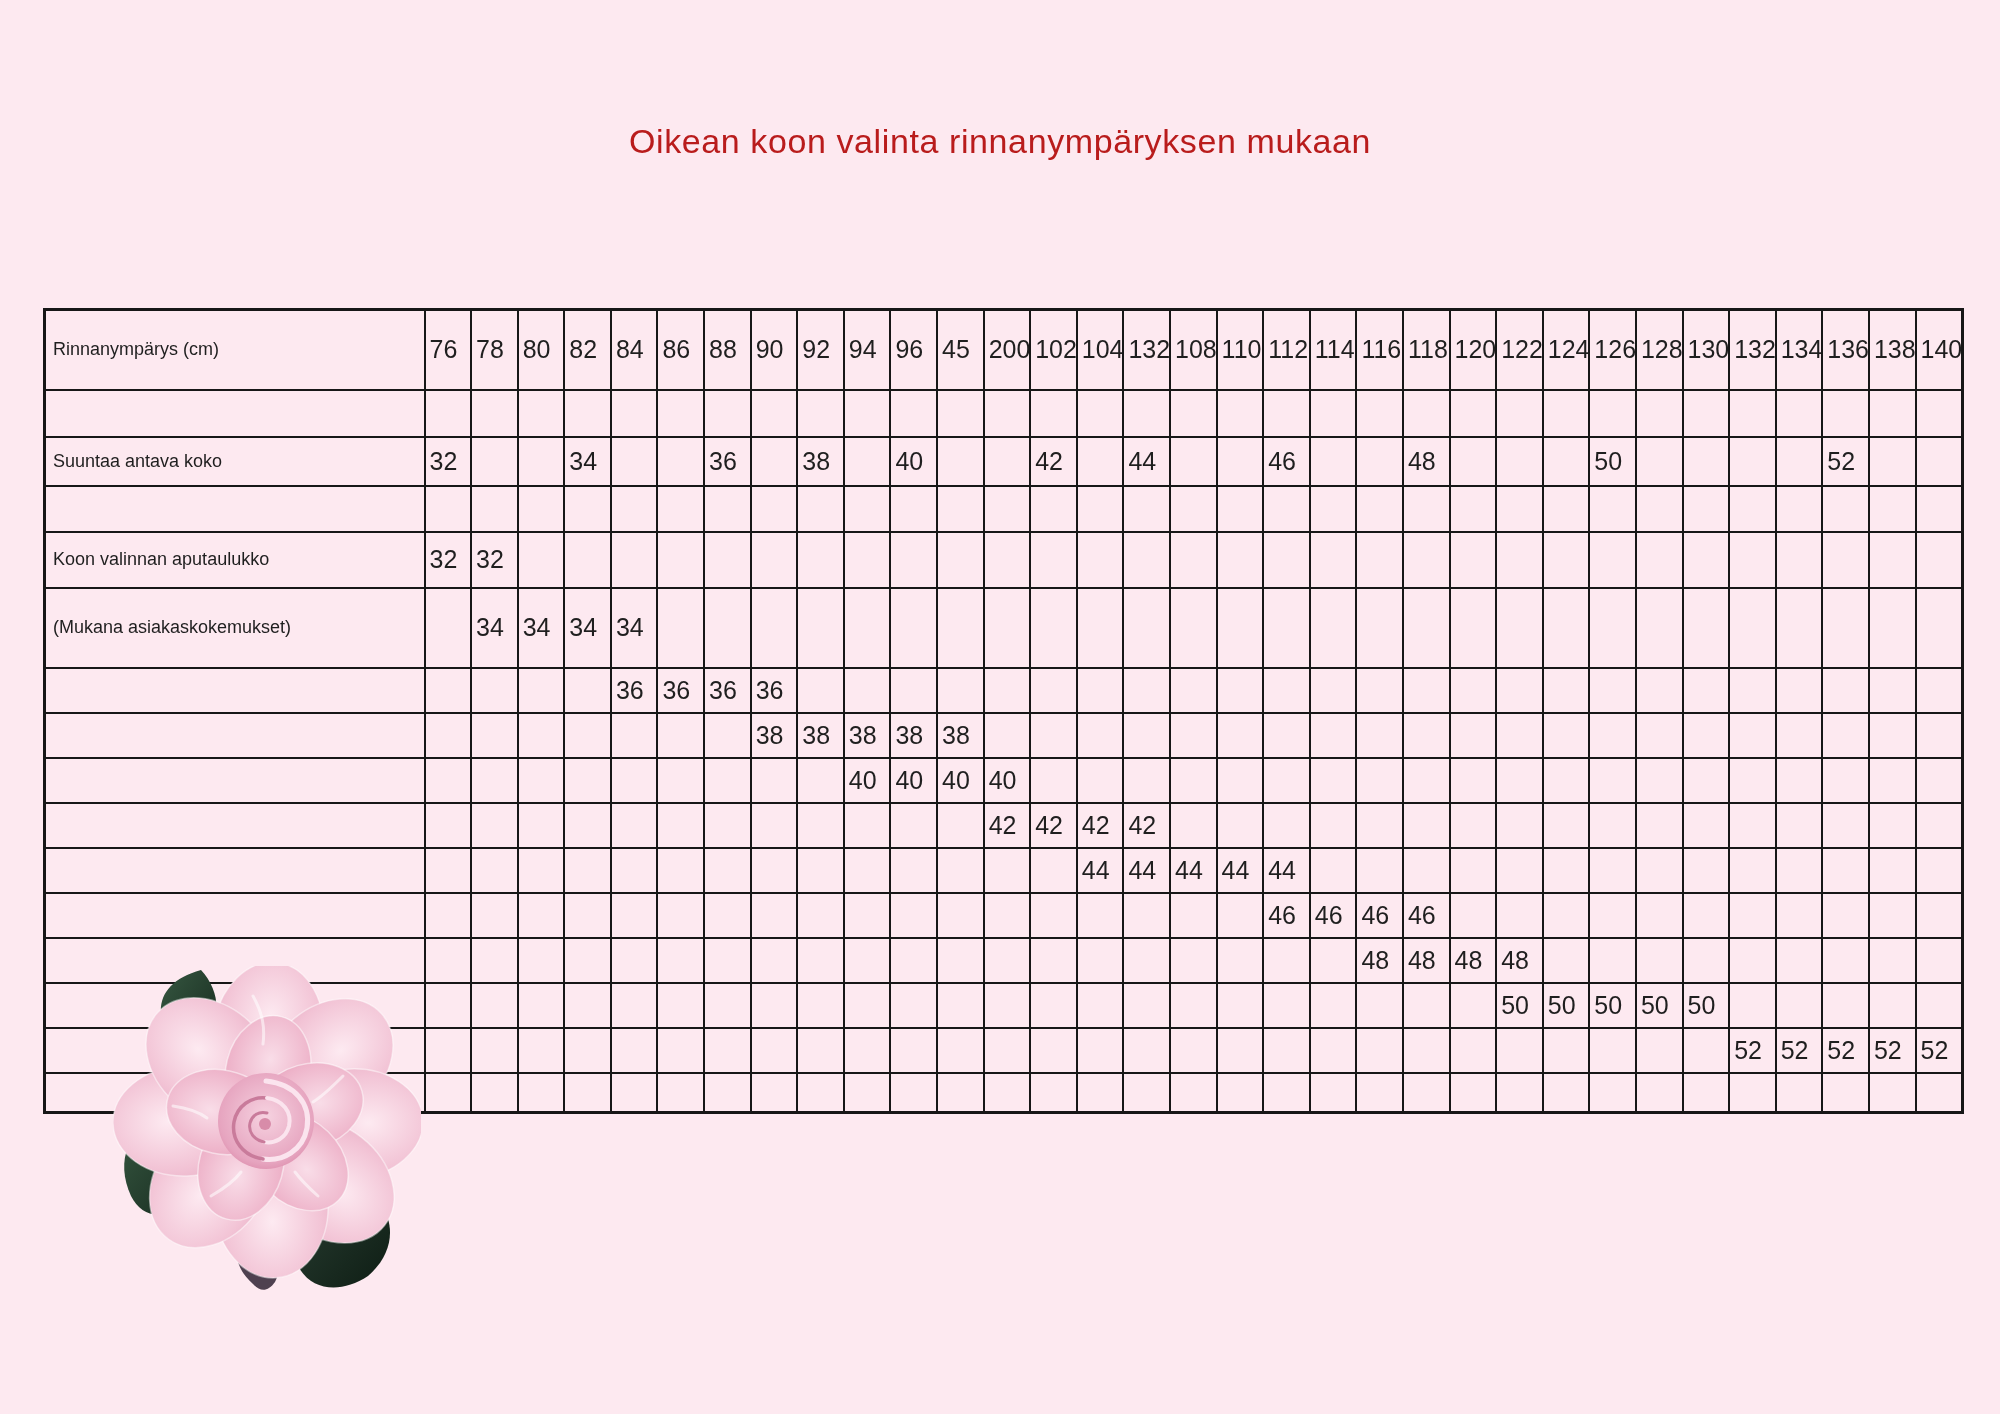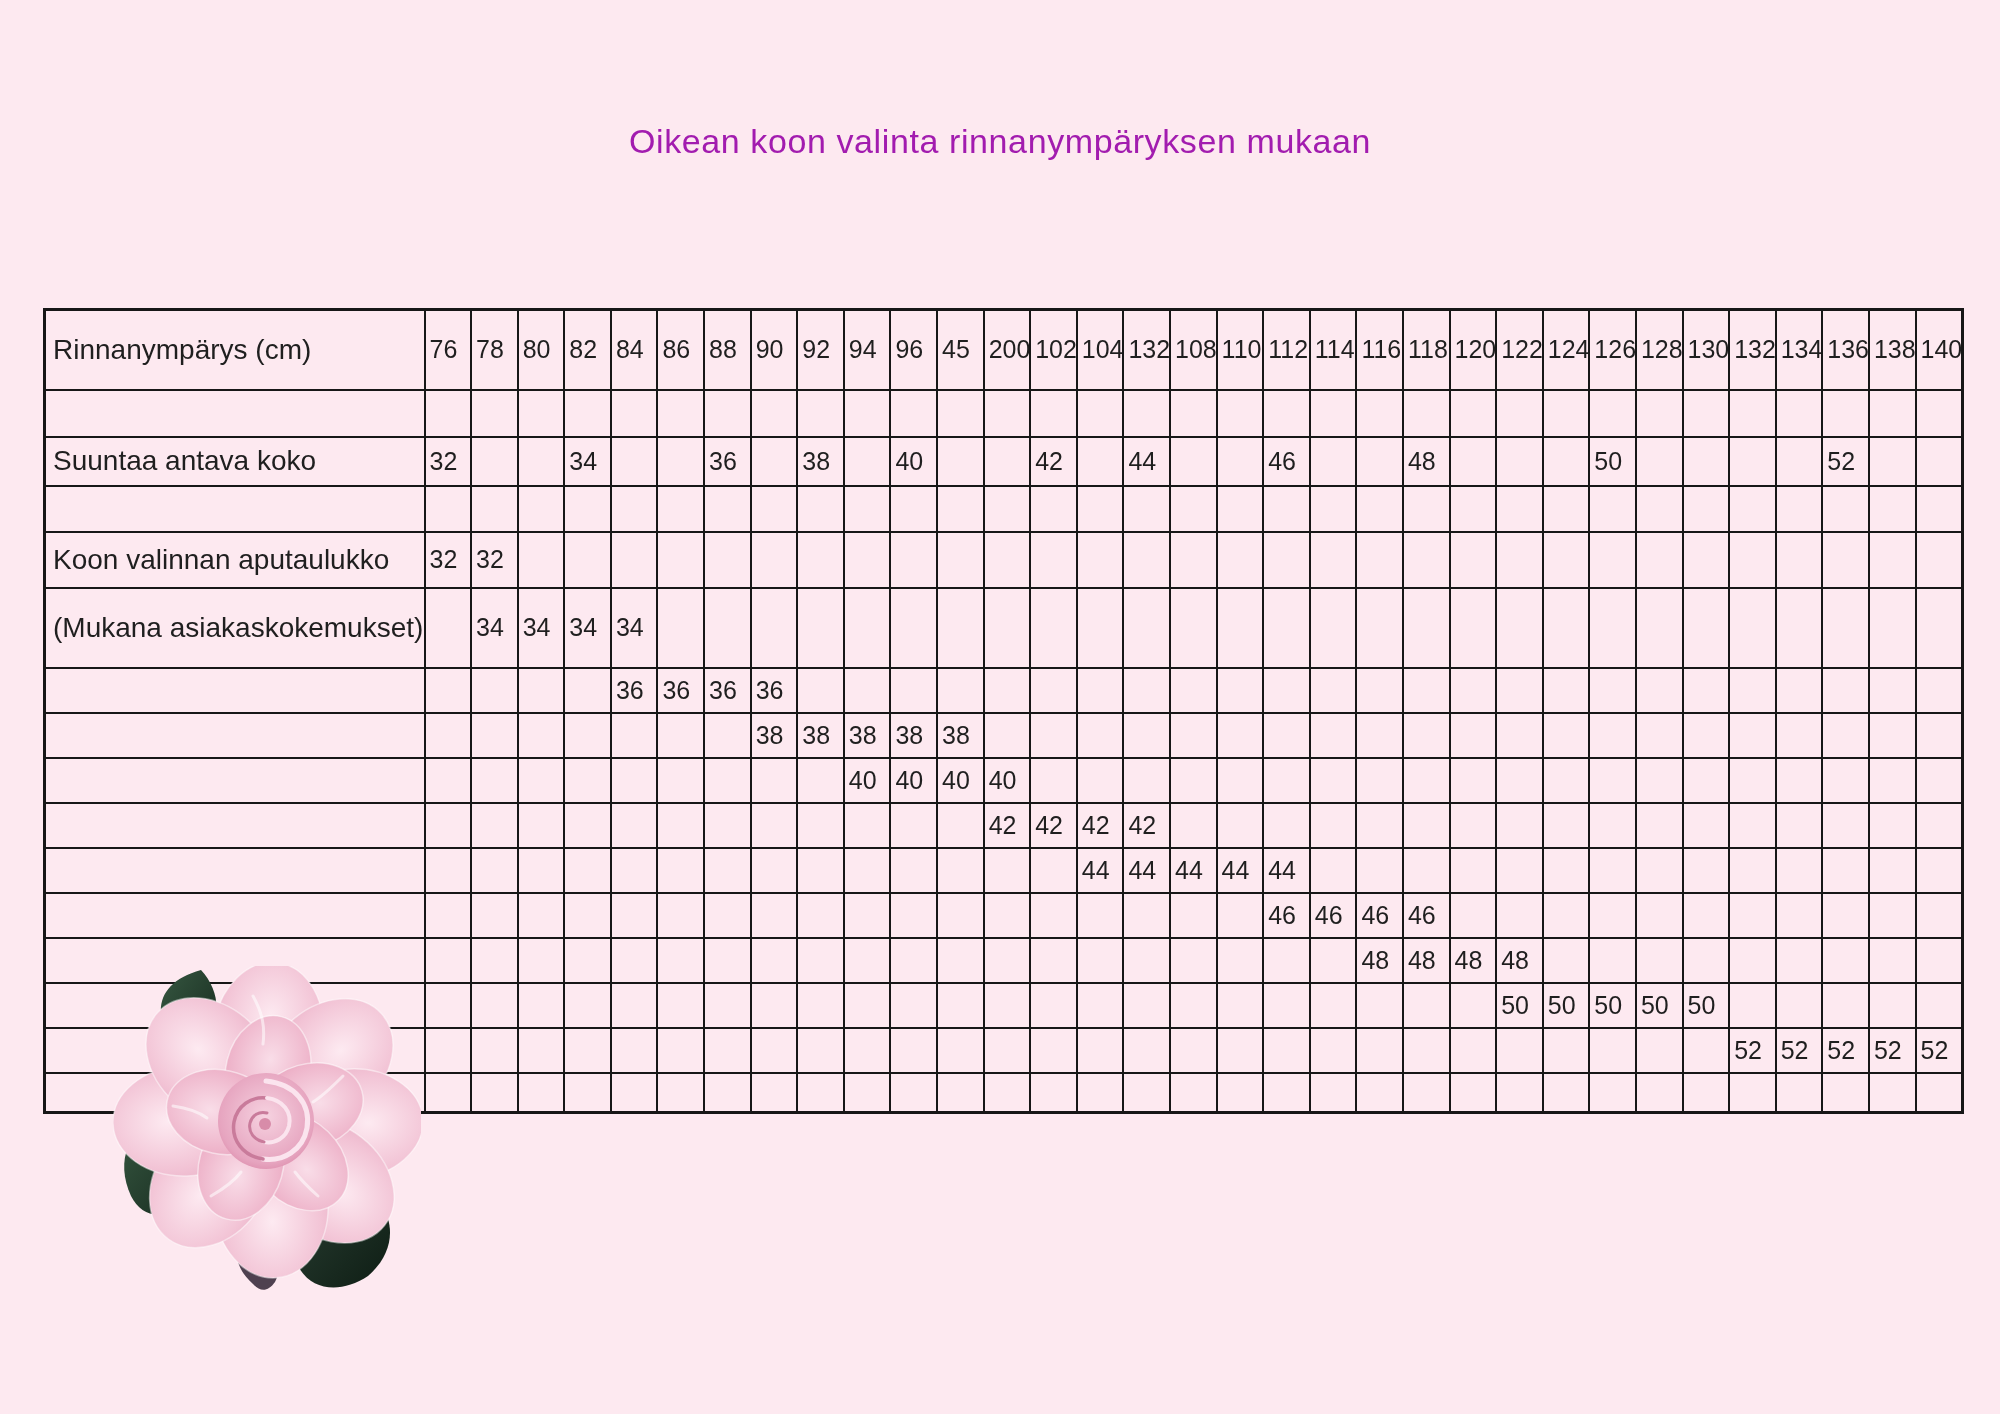--- a/index.html
+++ b/index.html
@@ -17,21 +17,21 @@
     overflow:hidden;
   }
   .title{
     position:absolute;
     top:118px;left:0;width:2000px;
     text-align:center;
     font-size:34px;
     line-height:1.4;
     letter-spacing:.6px;
     font-weight:400;
-    color:#a21caf;
+    color:#b91c1c;
   }
   .title .line{display:block;}
   table.chart{
     position:absolute;
     left:43px;top:308px;
     width:1917px;
     border-collapse:collapse;
     table-layout:fixed;
     border:3px solid var(--line);
   }
@@ -39,21 +39,21 @@
     border:2px solid var(--line);
     font-size:25px;
     vertical-align:middle;
     padding:0 0 0 4px;
     overflow:hidden;
     white-space:nowrap;
     color:var(--ink);
   }
   table.chart td.lbl{
     padding-left:7px;
-    font-size:28px;
+    font-size:18px;
   }
   table.chart tr{height:45px;}
   table.chart tr:nth-child(1){height:80px;}
   table.chart tr:nth-child(2){height:47px;}
   table.chart tr:nth-child(3){height:49px;}
   table.chart tr:nth-child(4){height:46px;}
   table.chart tr:nth-child(5){height:56px;}
   table.chart tr:nth-child(6){height:80px;margin-top:31px;}
   table.chart tr:nth-child(16){height:40px;}
   .rose{

